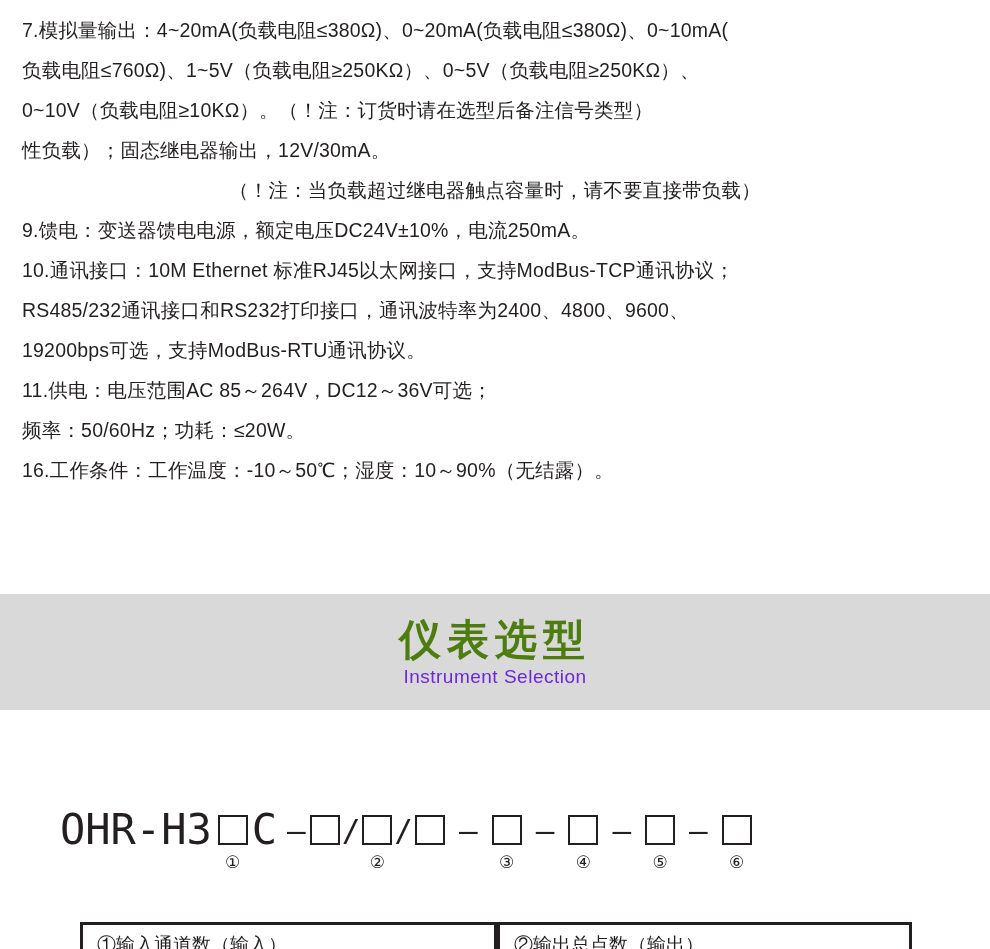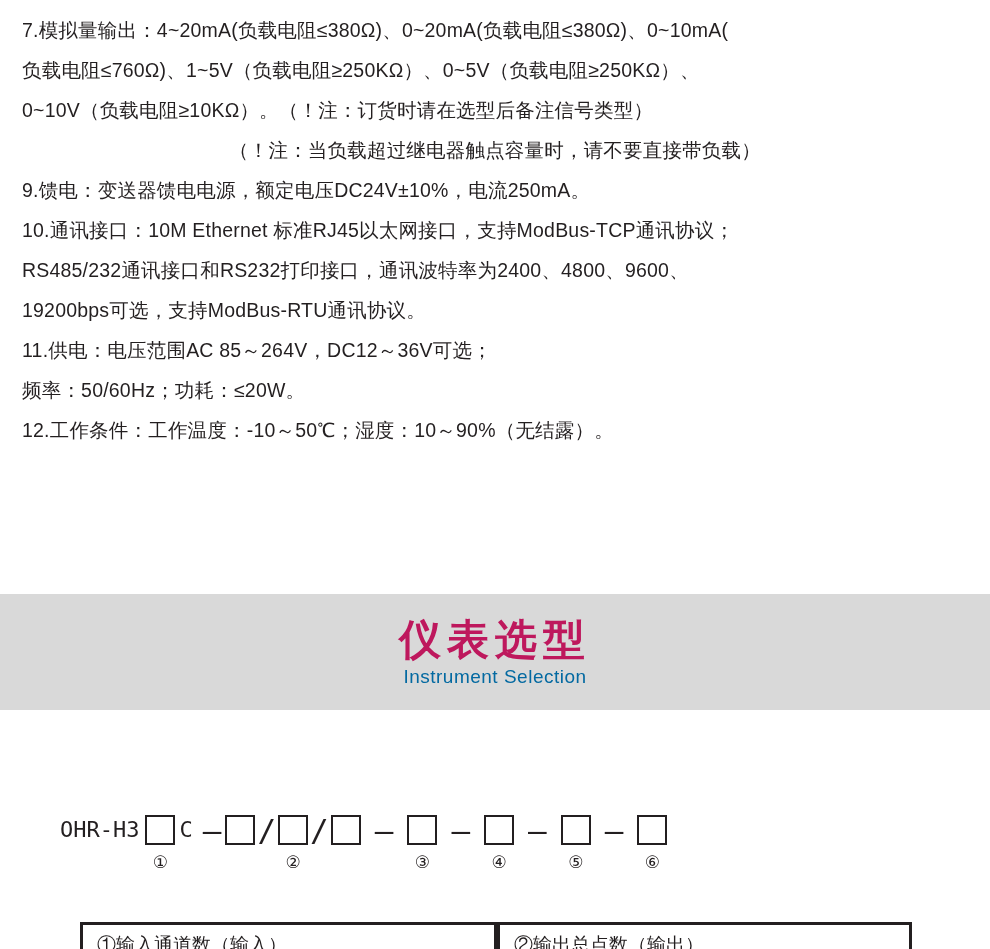--- a/index.html
+++ b/index.html
@@ -48,26 +48,26 @@
     background: #d9d9d9;
     display: flex;
     flex-direction: column;
     align-items: center;
     justify-content: center;
   }
   .band-title {
     font-size: 42px;
     font-weight: bold;
     letter-spacing: 6px;
-    color: #be185d;
+    color: #4d7c0f;
     line-height: 48px;
   }
   .band-sub {
     font-size: 19px;
-    color: #0369a1;
+    color: #6d28d9;
     letter-spacing: 0.5px;
     line-height: 24px;
     margin-top: 1px;
   }
 
   
   .model-area {
     position: absolute;
     left: 0;
     top: 710px;
@@ -78,21 +78,21 @@
 
   .model-row {
     position: absolute;
     left: 60px;
     top: 98px;
     display: flex;
     align-items: flex-start;
   }
   .model-prefix {
     font-family: "DejaVu Sans Mono", monospace;
-    font-size: 22px;
+    font-size: 42px;
     line-height: 44px;
     letter-spacing: 0px;
     margin-right: 6px;
   }
   .slot-group {
     display: flex;
     flex-direction: column;
     align-items: center;
   }
   .slot {
@@ -150,28 +150,29 @@
 </style>
 </head>
 <body>
 
 <div class="page">
 
   <div class="specs">
     <p>7.模拟量输出：4~20mA(负载电阻≤380Ω)、0~20mA(负载电阻≤380Ω)、0~10mA(</p>
     <p>负载电阻≤760Ω)、1~5V（负载电阻≥250KΩ）、0~5V（负载电阻≥250KΩ）、</p>
     <p>0~10V（负载电阻≥10KΩ）。（！注：订货时请在选型后备注信号类型）</p>
+    <p>性负载）；固态继电器输出，12V/30mA。</p>
     <p class="indent">（！注：当负载超过继电器触点容量时，请不要直接带负载）</p>
     <p>9.馈电：变送器馈电电源，额定电压DC24V±10%，电流250mA。</p>
     <p>10.通讯接口：10M Ethernet 标准RJ45以太网接口，支持ModBus-TCP通讯协议；</p>
     <p>RS485/232通讯接口和RS232打印接口，通讯波特率为2400、4800、9600、</p>
     <p>19200bps可选，支持ModBus-RTU通讯协议。</p>
     <p>11.供电：电压范围AC 85～264V，DC12～36V可选；</p>
     <p>频率：50/60Hz；功耗：≤20W。</p>
-    <p>12.工作条件：工作温度：-10～50℃；湿度：10～90%（无结露）。</p>
+    <p>16.工作条件：工作温度：-10～50℃；湿度：10～90%（无结露）。</p>
   </div>
 
   <div class="band">
     <div class="band-title">仪表选型</div>
     <div class="band-sub">Instrument Selection</div>
   </div>
 
   <div class="model-area">
 
     <div class="model-row">

